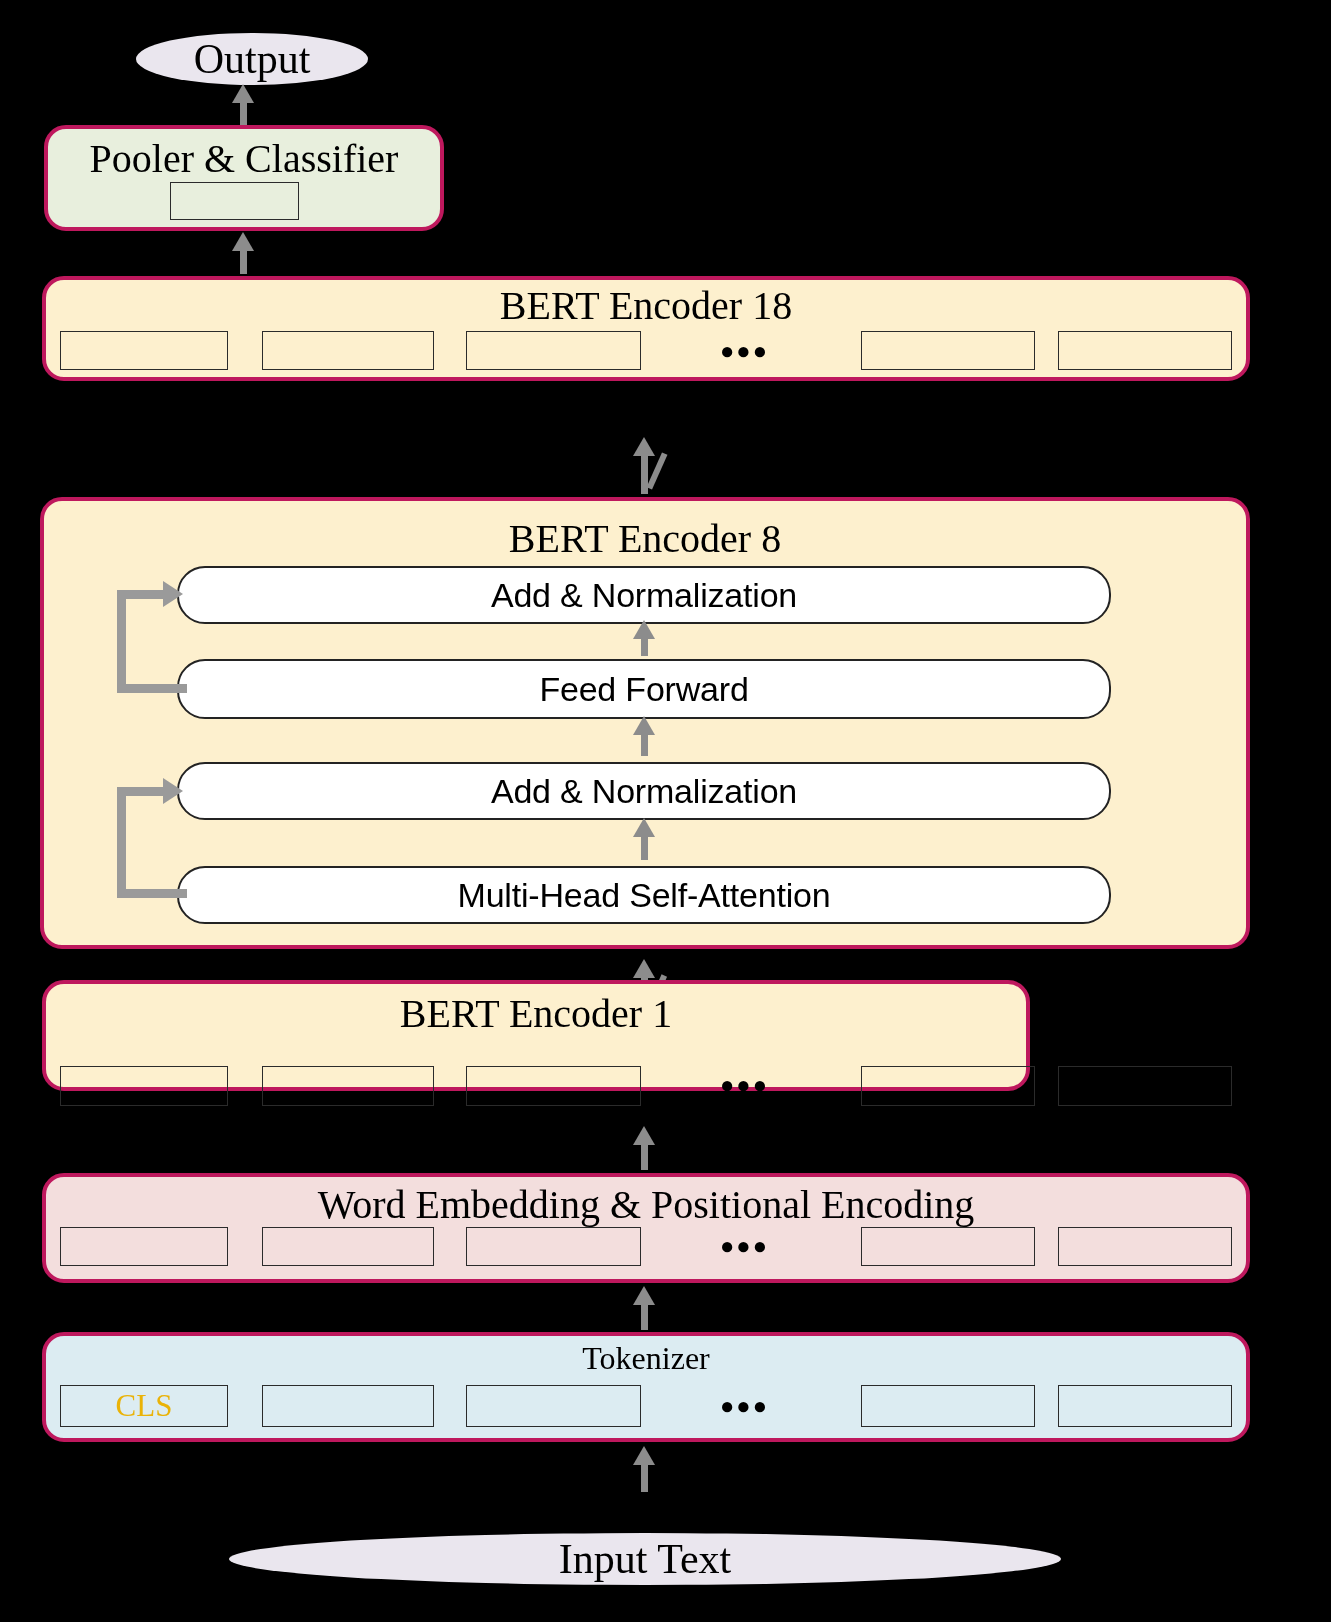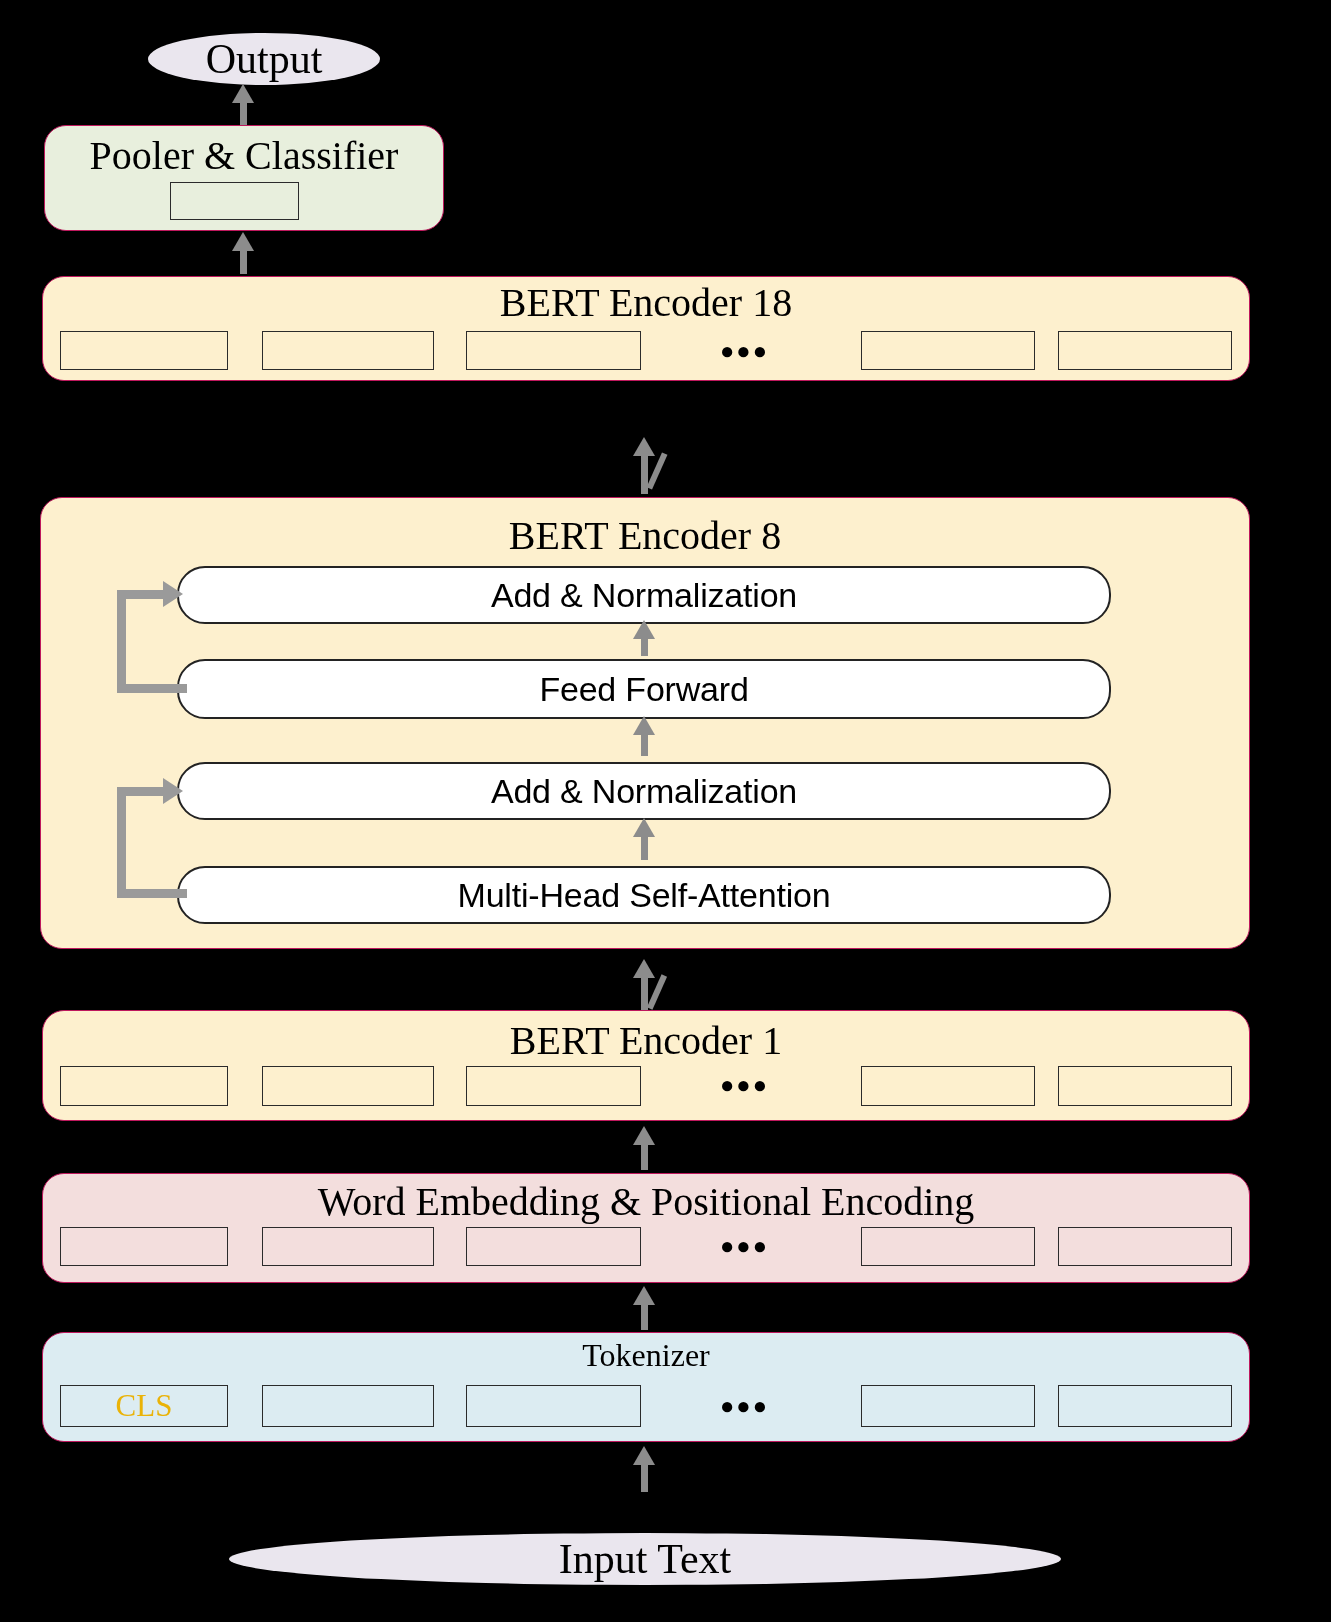--- a/index.html
+++ b/index.html
@@ -1,21 +1,21 @@
 <!DOCTYPE html>
 <html><head>
 <meta charset="utf-8">
 <style>
   html,body{margin:0;padding:0;background:#000;}
   body{width:1331px;height:1622px;position:relative;overflow:hidden;
        font-family:"Liberation Serif",serif;}
   .stage{position:absolute;left:0;top:0;width:1331px;height:1622px;background:#000;}
 
   
-  .panel{position:absolute;border:1px solid #be185d;border-radius:22px;box-sizing:border-box;}
+  .panel{position:absolute;border:4px solid #be185d;border-radius:22px;box-sizing:border-box;}
   .panel-title{position:absolute;left:0;right:0;text-align:center;
                font-family:"Liberation Serif",serif;color:#000;white-space:nowrap;}
 
   
   .cell{position:absolute;border:1.6px solid #2b2b2b;box-sizing:border-box;
         background:transparent;display:flex;align-items:center;justify-content:center;
         font-family:"Liberation Serif",serif;font-size:31px;color:#eab308;}
   .dots{position:absolute;text-align:center;font-family:"Liberation Serif",serif;
         font-weight:bold;color:#000;letter-spacing:3px;}
 
@@ -41,21 +41,21 @@
             border-top:13px solid transparent;border-bottom:13px solid transparent;
             border-left:20px solid #9a9a9a;}
   .break-slash{position:absolute;width:6px;background:#8c8c8c;
                transform:rotate(24deg);transform-origin:center;}
 </style>
 </head>
 <body>
 
 <div class="stage">
 
-  <div class="ellipse" style="left:148px;top:33px;width:232px;height:52px;background:#EAE6EE;font-size:42px;">
+  <div class="ellipse" style="left:136px;top:33px;width:232px;height:52px;background:#EAE6EE;font-size:42px;">
     <span>Output</span>
   </div>
 
   <div class="arrow-up" style="left:240px;top:98px;height:28px;"></div>
   <div class="arrow-head" style="left:232px;top:84px;"></div>
 
   <div class="panel" style="left:44px;top:125px;width:400px;height:106px;background:#E8EFDD;">
     <div class="panel-title" style="top:6px;font-size:40px;">Pooler &amp; Classifier</div>
   </div>
   <div class="cell" style="left:170px;top:182px;width:129px;height:38px;"></div>
@@ -102,21 +102,21 @@
 
   <div class="res-line-h" style="left:117px;top:889px;width:70px;"></div>
   <div class="res-line-v" style="left:117px;top:787px;height:111px;"></div>
   <div class="res-line-h" style="left:117px;top:787px;width:52px;"></div>
   <div class="res-head" style="left:163px;top:778px;"></div>
 
   <div class="arrow-up" style="left:641px;top:974px;height:36px;"></div>
   <div class="arrow-head" style="left:633px;top:959px;"></div>
   <div class="break-slash" style="left:654px;top:974px;height:36px;"></div>
 
-  <div class="panel" style="left:42px;top:1010px;width:1208px;height:111px;background:#FDF0CE;">
+  <div class="panel" style="left:42px;top:980px;width:988px;height:111px;background:#FDF0CE;">
     <div class="panel-title" style="top:6px;font-size:40px;">BERT Encoder 1</div>
   </div>
   <div class="cell" style="left:60px;top:1066px;width:168px;height:40px;"></div>
   <div class="cell" style="left:262px;top:1066px;width:172px;height:40px;"></div>
   <div class="cell" style="left:466px;top:1066px;width:175px;height:40px;"></div>
   <div class="dots" style="left:670px;top:1064px;width:150px;font-size:38px;">•••</div>
   <div class="cell" style="left:861px;top:1066px;width:174px;height:40px;"></div>
   <div class="cell" style="left:1058px;top:1066px;width:174px;height:40px;"></div>
 
   <div class="arrow-up" style="left:641px;top:1140px;height:30px;"></div>

